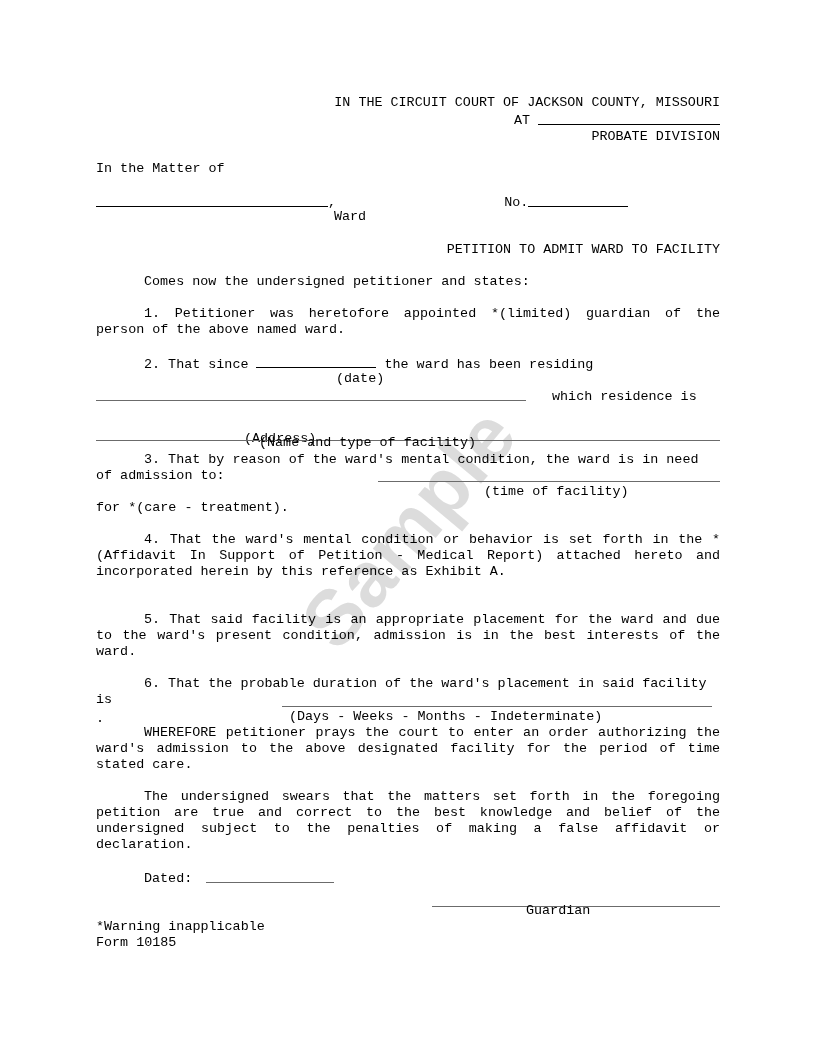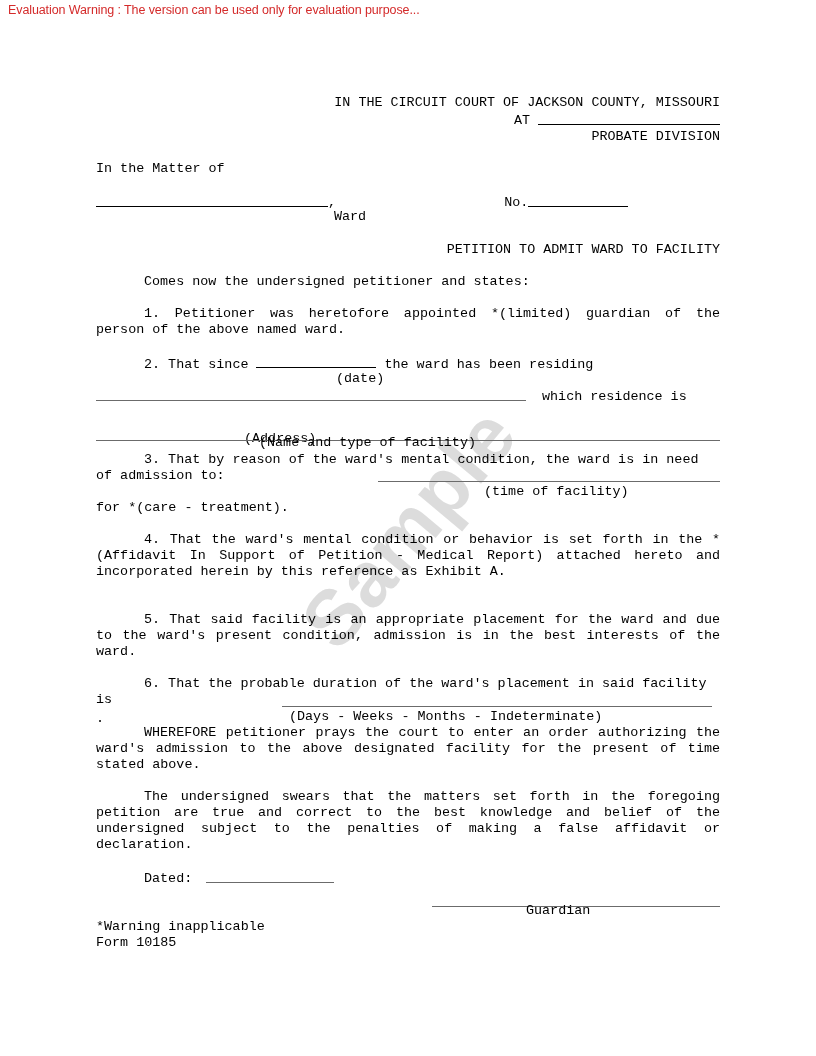--- a/index.html
+++ b/index.html
@@ -93,21 +93,20 @@
   .sub-label {
     font-size: 13.4px;
     line-height: 15px;
   }
 </style>
 </head>
 <body>
 
 <div id="page">
 
-  <div class="eval-warning">Evaluation Warning : The version can be used only for evaluation purpose...</div>
 
   <div class="watermark">
     <span>Sample</span>
   </div>
 
   <div class="doc">
 
     <div class="blk" style="top:95px;">
       <div class="center">IN THE CIRCUIT COURT OF JACKSON COUNTY, MISSOURI</div>
       <div class="center" style="margin-top:0px;">
@@ -137,21 +136,21 @@
 
     <div class="blk" style="top:354px;">
       <span style="display:inline-block; width:48px;"></span><span>2.    That since</span><span class="rule" style="width:120px; margin:0 8px;"></span><span>the ward has been residing</span>
     </div>
     <div class="blk sub-label" style="top:371px;">
       <span style="display:inline-block; width:240px;"></span><span>(date)</span>
     </div>
 
     <div class="blk" style="top:387px;">
       <span class="rule rule-gray" style="width:430px;"></span>
-      <span style="margin-left:8px;">which residence is</span>
+      <span style="margin-left:18px;">which residence is</span>
     </div>
     <div class="blk sub-label" style="top:411px;margin-top:20px;">
       <span style="display:inline-block; width:148px;"></span><span>(Address)</span>
     </div>
 
     <div class="blk" style="top:427px;">
       <span class="rule rule-gray" style="width:624px;"></span>
     </div>
     <div class="blk sub-label" style="top:435px;">
       <span style="display:inline-block; width:163px;"></span><span>(Name and type of facility)</span>
@@ -177,21 +176,21 @@
     <div class="blk" style="top:676px; text-indent:48px;">
       <span>6.    That the probable duration of the ward's placement in said facility is</span>
     </div>
     <div class="blk" style="top:693px;">
       <span style="display:inline-block; width:186px;"></span><span class="rule rule-gray" style="width:430px;"></span><span>.</span>
     </div>
     <div class="blk sub-label" style="top:709px;">
       <span style="display:inline-block; width:193px;"></span><span>(Days - Weeks - Months - Indeterminate)</span>
     </div>
 
-    <div class="blk justify" style="top:725px; text-indent:48px;">WHEREFORE petitioner prays the court to enter an order authorizing the ward's admission to the above designated facility for the present of time stated above.</div>
+    <div class="blk justify" style="top:725px; text-indent:48px;">WHEREFORE petitioner prays the court to enter an order authorizing the ward's admission to the above designated facility for the period of time stated care.</div>
 
     <div class="blk justify" style="top:789px; text-indent:48px;">The undersigned swears that the matters set forth in the foregoing petition are true and correct to the best knowledge and belief of the undersigned subject to the penalties of making a false affidavit or declaration.</div>
 
     <div class="blk" style="top:869px;">
       <span style="display:inline-block; width:48px;"></span><span>Dated:</span><span class="rule rule-gray" style="width:128px; margin-left:14px;"></span>
     </div>
 
     <div class="blk" style="top:893px;">
       <span style="display:inline-block; width:336px;"></span><span class="rule rule-gray" style="width:288px;"></span>
     </div>

